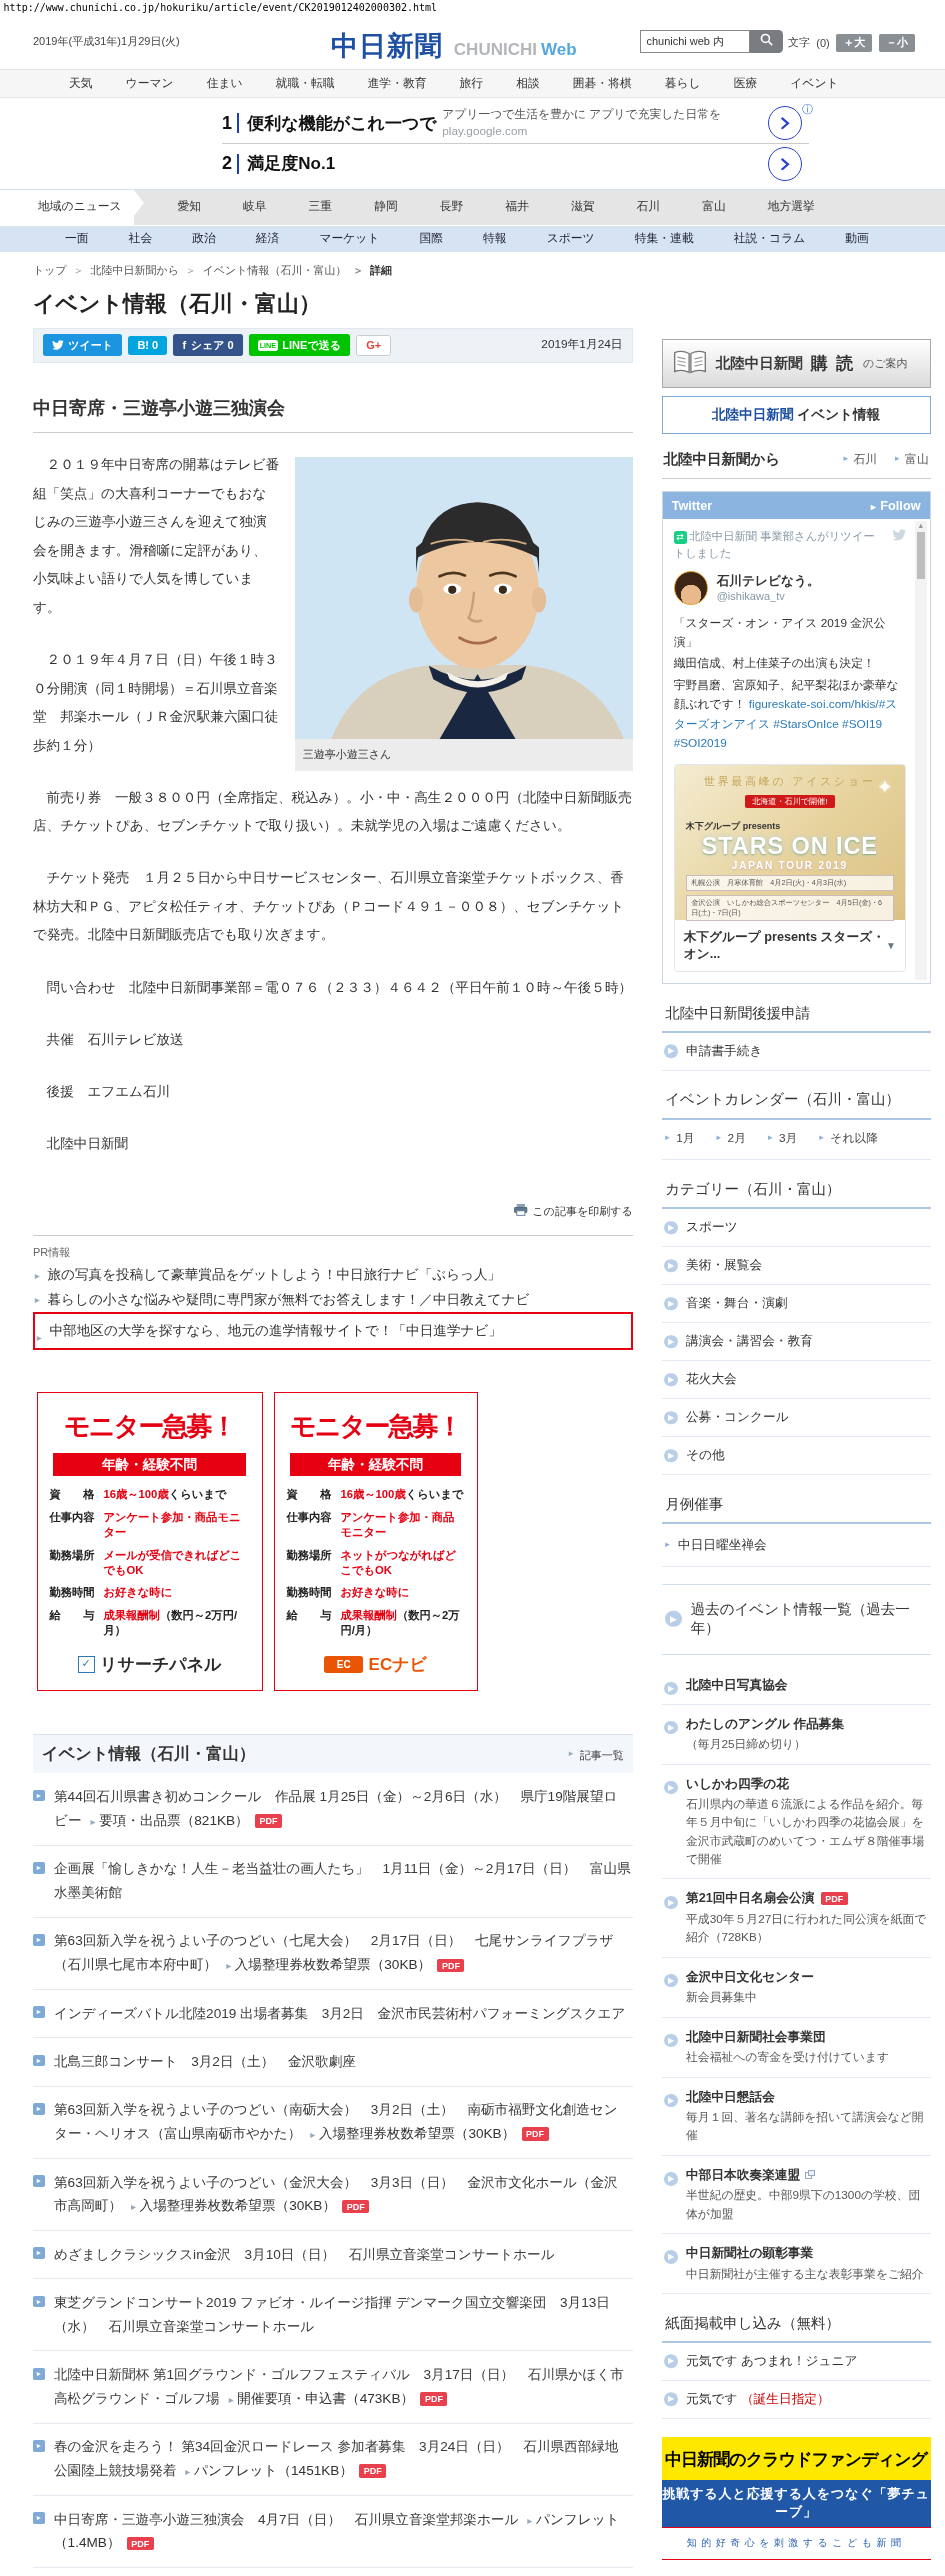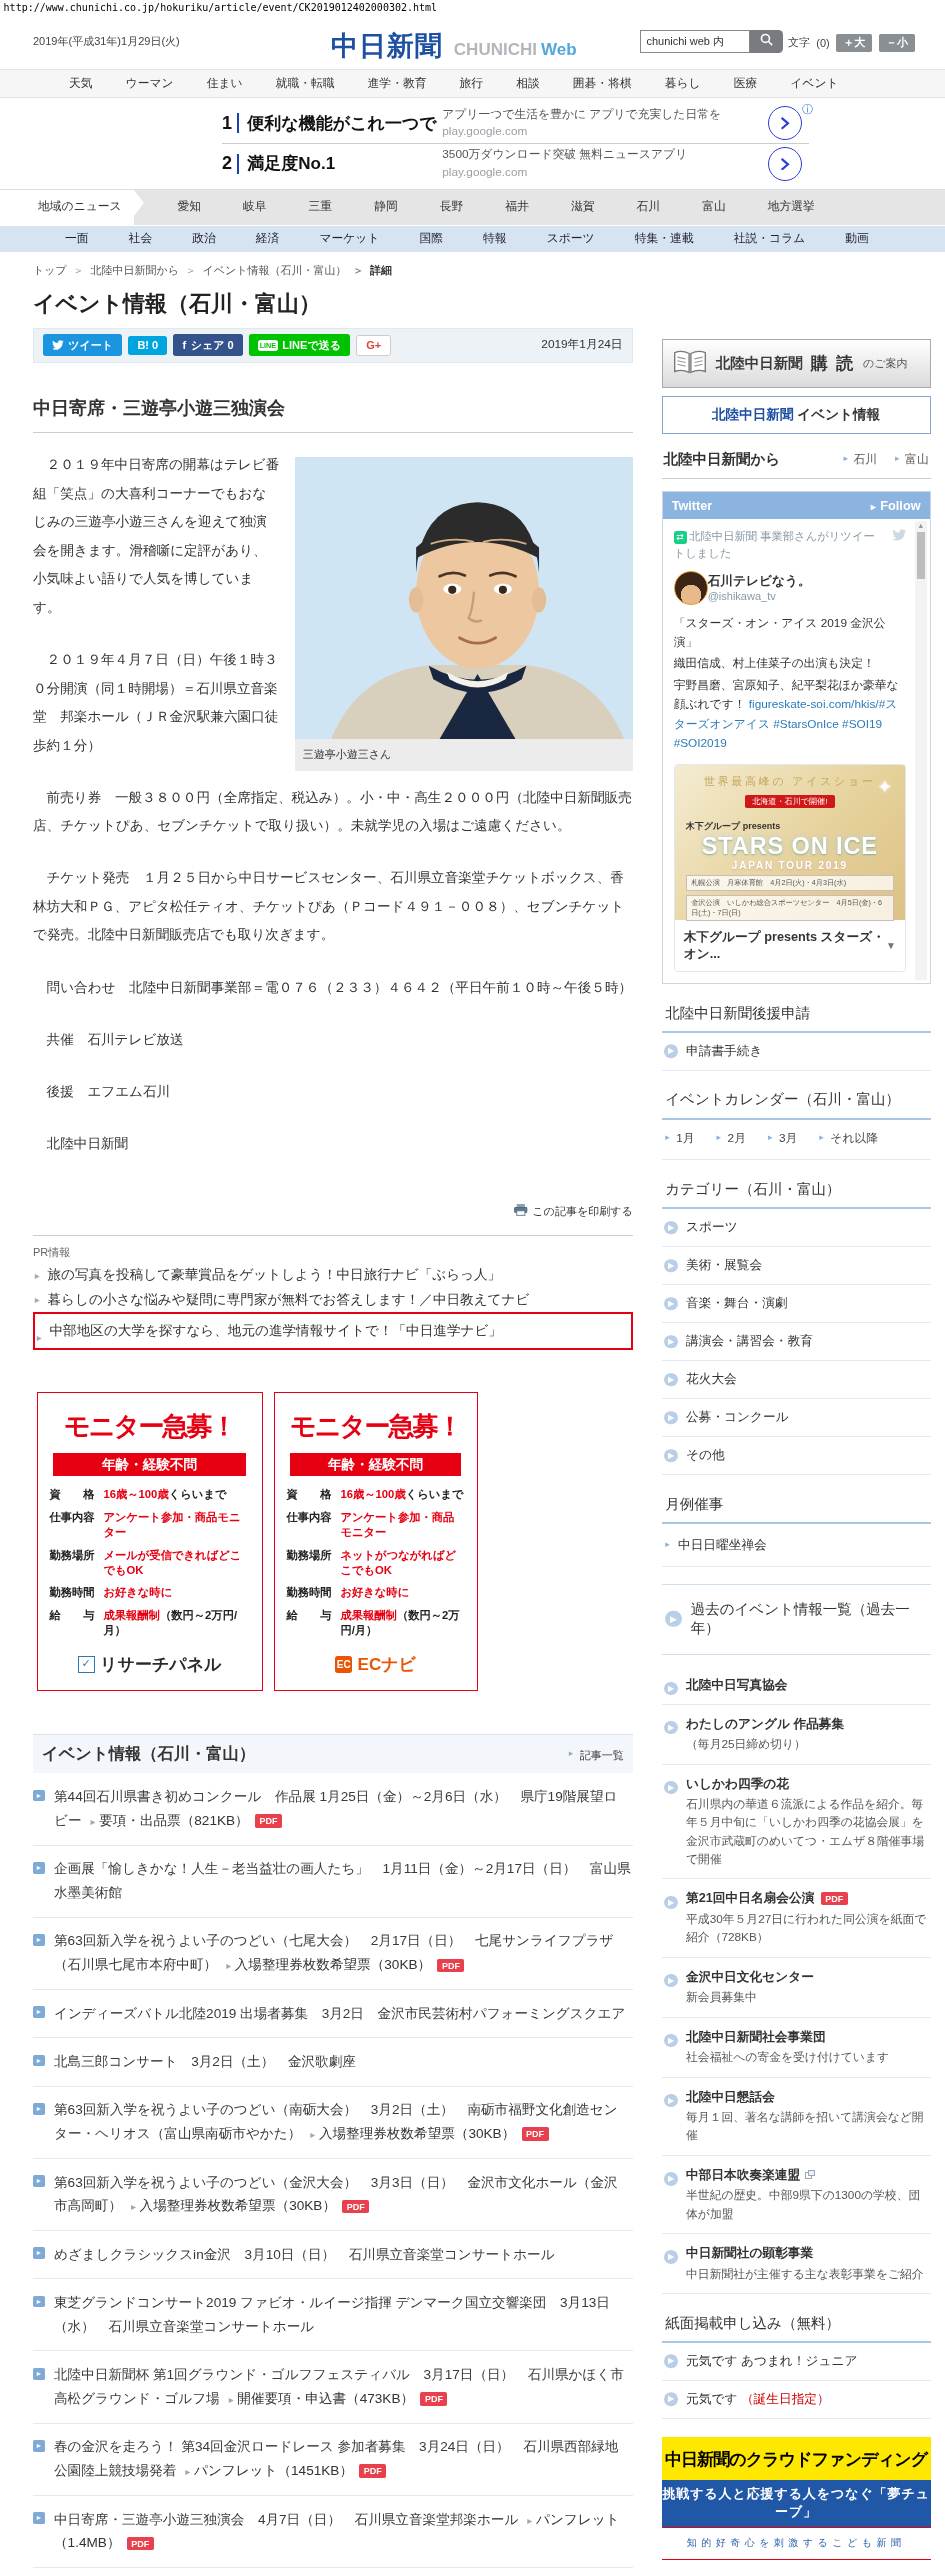--- a/index.html
+++ b/index.html
@@ -78,21 +78,21 @@
 .monitor-l{width:226px}
 .monitor-r{width:204px}
 .m-title{color:#e60012;font-size:26px;font-weight:bold;text-align:center;letter-spacing:-1.8px;white-space:nowrap}
 .m-band{background:#e60012;color:#fff;text-align:center;font-weight:bold;font-size:13.6px;padding:2.7px 0;margin:9px 3.6px 11px}
 .m-row{font-size:11.3px;margin:7.2px 0;display:flex;line-height:1.35}
 .m-label{font-weight:bold;width:54px;flex:none;color:#222}
 .m-red{color:#e60012;font-weight:bold}
 .m-black{color:#222;font-weight:bold}
 .m-logo{text-align:center;margin-top:14.5px;font-size:17px;font-weight:bold;color:#2b2b2b;display:flex;align-items:center;justify-content:center;gap:5.4px}
 .rp-ic{width:17px;height:17px;border:1.8px solid #2a7ab8;color:#2a7ab8;font-size:11px;line-height:13.6px;text-align:center;font-weight:bold}
-.ec-ic{width:17px;height:17px;background:#e95504;border-radius:2.7px;color:#fff;font-size:10px;line-height:17px;text-align:center;font-weight:bold}
+.ec-ic{width:39px;height:17px;background:#e95504;border-radius:2.7px;color:#fff;font-size:10px;line-height:17px;text-align:center;font-weight:bold}
 .ec-txt{color:#e95504}
 
 .events-sec{margin-top:43px}
 .events-head{background:#f3f6fa;border-top:0.9px solid #d8e2ee;padding:8.1px 9px;display:flex;align-items:baseline}
 .events-title{font-size:16.3px;font-weight:bold;color:#333}
 .events-more{margin-left:auto;font-size:11px;color:#333;position:relative;padding-left:11px}
 .events-more::before{content:"▸";position:absolute;left:0;color:#9ab;font-size:9px}
 .event-item{padding:11.8px 1.8px 11.8px 21px;border-bottom:0.9px solid #e4e9ef;font-size:13.6px;line-height:1.75;position:relative;color:#3a3a3a}
 .ev-ic{position:absolute;left:0;top:16.3px;width:11.8px;height:11.8px;background:#7fa9d6;border-radius:1.8px;color:#fff;font-size:8.1px;text-align:center;line-height:11.8px}
 .ev-link{color:#333}
@@ -113,21 +113,21 @@
 .tw-widget{border:0.9px solid #ccd6e2;margin-top:12.7px;background:#fff}
 .tw-head{background:#8cb4e0;color:#fff;padding:6.3px 9px;font-weight:bold;font-size:12.7px;display:flex}
 .tw-follow{margin-left:auto}
 .tw-follow::before{content:"► ";font-size:9px}
 .tw-body{position:relative;padding:9px 23.5px 11px 11px;font-size:11.8px}
 .tw-scroll{position:absolute;right:2.7px;top:2.7px;bottom:2.7px;width:11.8px;background:#f3f3f3;text-align:center;font-size:7.2px;color:#999}
 .tw-thumb{position:absolute;top:11px;left:1.8px;width:8.1px;height:47px;background:#bdbdbd}
 .tw-note{color:#8899a6;font-size:11.3px;line-height:1.5;padding-right:20px;position:relative}
 .rt-ic{display:inline-block;background:#19cf86;color:#fff;border-radius:2.7px;font-size:9px;padding:0 2.7px;line-height:13.6px;margin-right:2.7px}
 .bird-ic{position:absolute;right:0;top:0.9px}
-.tw-user{display:flex;gap:0;margin-top:9px;align-items:center}
+.tw-user{display:flex;gap:9px;margin-top:9px;align-items:center}
 .avatar{width:34px;height:34px;border-radius:50%;flex:none;background:radial-gradient(circle at 50% 72%,#e8b98a 0 36%,#3c2517 37%);border:0.9px solid #e0a12f}
 .tw-name{font-weight:bold;font-size:12.7px;color:#333}
 .tw-handle{color:#8899a6;font-size:11px}
 .tw-text{margin-top:9px;line-height:1.65;color:#333}
 .tw-text div{margin-bottom:1.8px}
 .tw-link{color:#2b7bb9}
 .soi-card{border:0.9px solid #e1e8ed;border-radius:3.6px;margin-top:11px;overflow:hidden}
 .soi-img{height:155px;background:linear-gradient(135deg,#f4ecd2,#e6d29c 55%,#dcc184);position:relative;padding:9px 11px;text-align:center}
 .soi-top{color:#c5a55c;font-size:11px;letter-spacing:2.7px}
 .soi-badge{display:inline-block;background:#d01818;color:#fff;font-size:8.1px;padding:0.9px 7.2px;margin-top:5.4px;border-radius:1.8px}
@@ -221,21 +221,20 @@
         <svg width="12.7" height="12.7" viewBox="0 0 14 14">
           <path d="M4 1 L11 7 L4 13" fill="none" stroke="#2b3fd4" stroke-width="2.4"></path>
         </svg>
       </span>
     </div>
 
     <div class="ad-row clickable">
       <span class="ad-num">2</span>
       <span class="ad-bar"></span>
       <span class="ad-title">満足度No.1</span>
-      <span class="ad-desc"><span>3500万ダウンロード突破 無料ニュースアプリ </span><span class="ad-linktext">play.google.com</span></span>
       <span class="ad-cta">
         <svg width="12.7" height="12.7" viewBox="0 0 14 14">
           <path d="M4 1 L11 7 L4 13" fill="none" stroke="#2b3fd4" stroke-width="2.4"></path>
         </svg>
       </span>
     </div>
   </div>
 
 <div class="nav-region">
   <span class="nav-region-label">地域のニュース</span>

